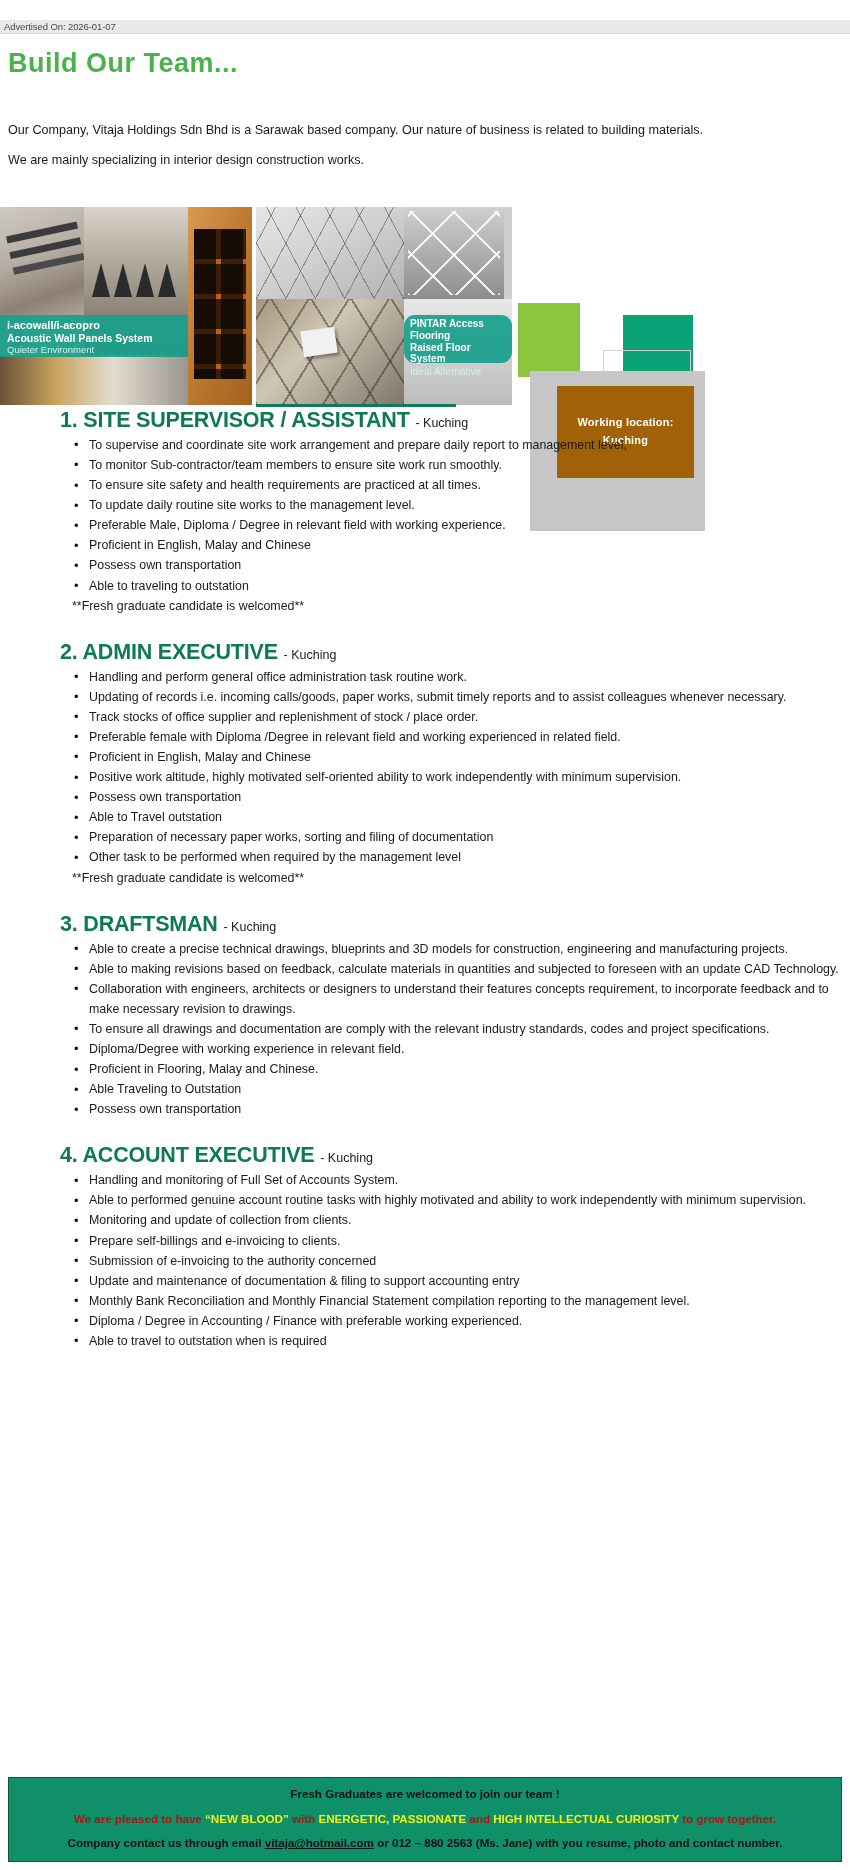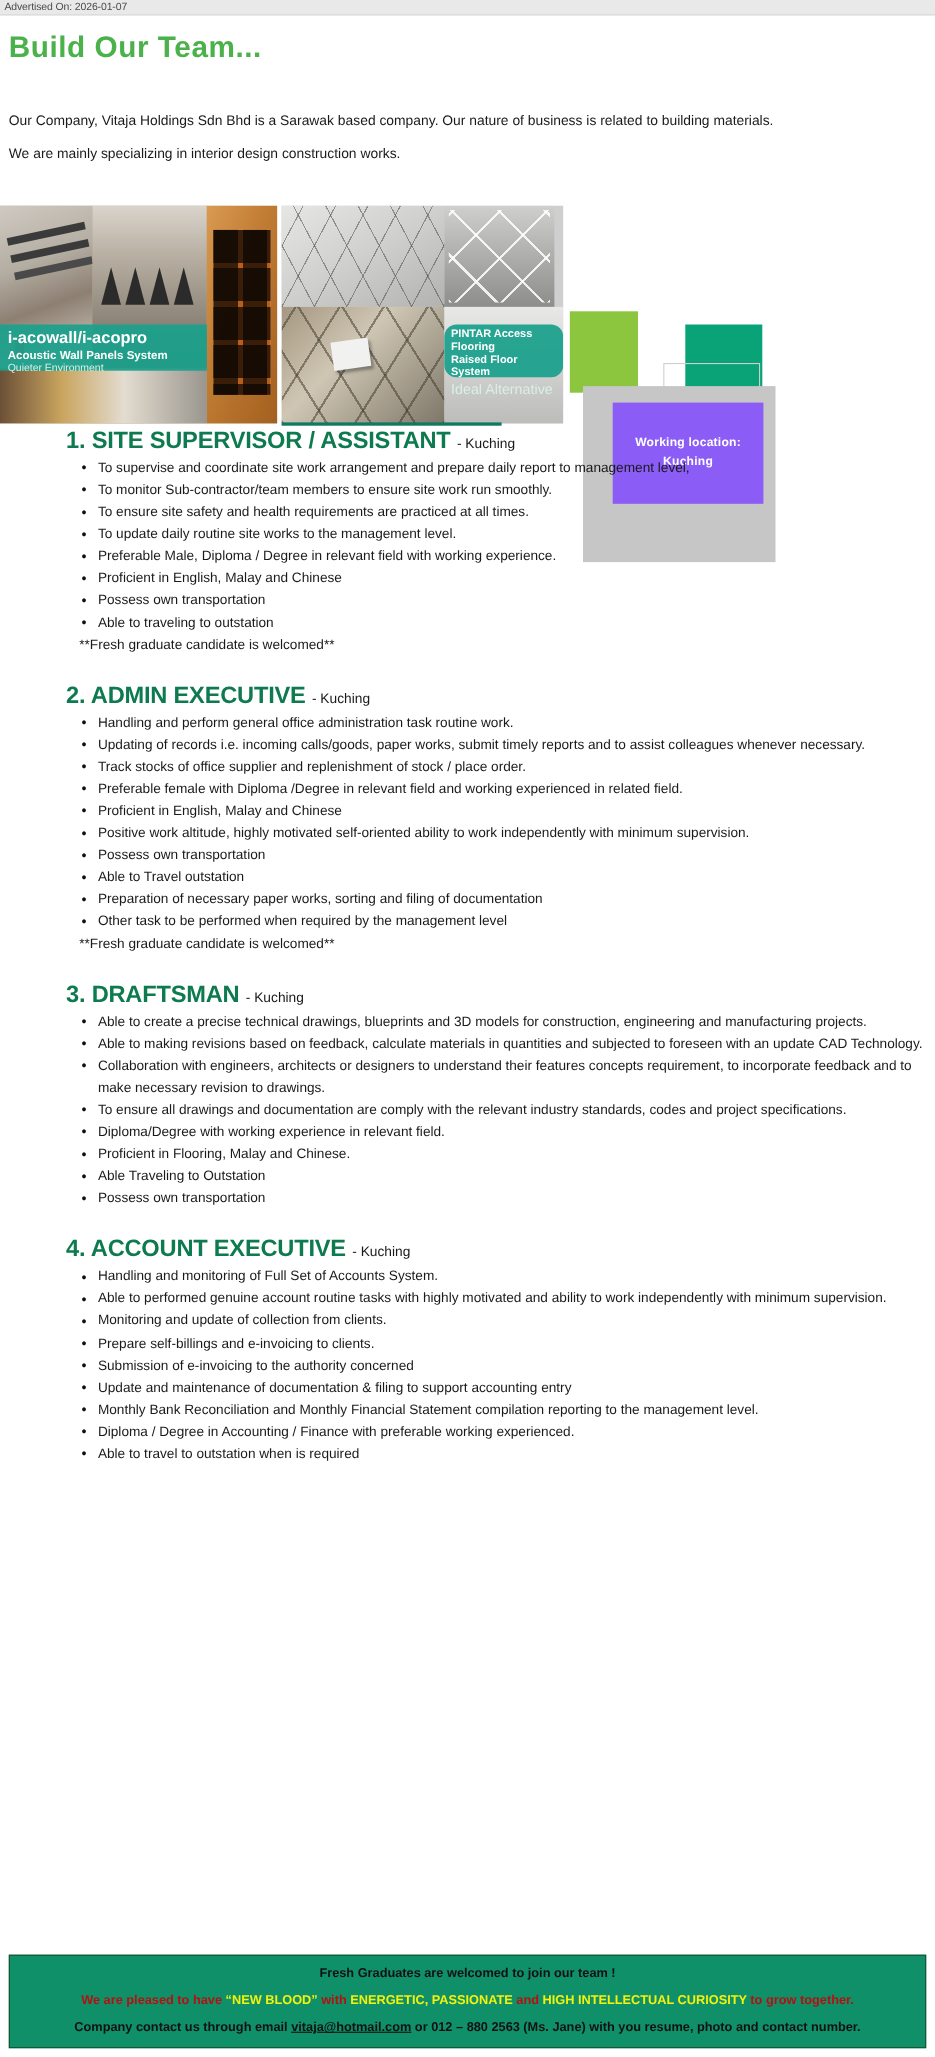--- a/index.html
+++ b/index.html
@@ -16,20 +16,21 @@
   }
 
   
   .topbar {
     height: 14px;
     background: #e9e9e9;
     border-bottom: 1px solid #d8d8d8;
     display: flex;
     align-items: center;
     padding-left: 4px;
+    margin-top: 20px;
   }
   .topbar .adv {
     font-size: 9.5px;
     color: #4a4a4a;
     font-family: "Liberation Sans", sans-serif;
     letter-spacing: -0.1px;
     white-space: nowrap;
   }
 
   
@@ -88,21 +89,21 @@
           background-blend-mode: multiply; opacity: .95; }
   .cl-d { position:absolute; left:0; top:148px; width:188px; height:50px;
           background: linear-gradient(90deg,#6b5037 0%,#c9a55f 30%,#e3dcd0 60%,#9a968e 100%); }
   .label-teal {
     position:absolute; left:0; top:108px; width:188px; height:42px;
     background: rgba(26,160,140,0.93);
     color: #ffffff;
     padding: 4px 7px 0 7px;
     font-family: "Liberation Sans", sans-serif;
   }
-  .label-teal .l1 { font-size: 15px; font-weight: bold; line-height: 1.18; }
+  .label-teal .l1 { font-size: 11px; font-weight: bold; line-height: 1.18; }
   .label-teal .l2 { font-size: 10.5px; font-weight: bold; line-height: 1.18; }
   .label-teal .l3 { font-size: 9.5px; color:#d9efe9; line-height: 1.3; }
 
   
   .collage-mid {
     position: absolute;
     left: 256px; top: 24px;
     width: 256px; height: 198px;
     overflow: hidden;
     background: #cfcfcf;
@@ -129,29 +130,29 @@
           background:#f1f1ef; transform: rotate(-8deg); box-shadow: 2px 3px 3px rgba(0,0,0,.35); }
   .cm-d { position:absolute; left:148px; top:92px; width:108px; height:106px;
           background: linear-gradient(180deg,#e8e8e6 0%,#bcbcba 100%); }
   .label-teal2 {
     position:absolute; left:148px; top:108px; width:108px; height:48px;
     background: rgba(26,160,140,0.93);
     color:#ffffff; padding: 3px 6px 0 6px; border-radius: 11px;
   }
   .label-teal2 .l1 { font-size: 10px; font-weight:bold; line-height:1.18; }
   .label-teal2 .l2 { font-size: 10px; font-weight:bold; line-height:1.18; }
-  .label-teal2 .l3 { font-size: 13px; color:#d9efe9; line-height:1.35; }
+  .label-teal2 .l3 { font-size: 10px; color:#d9efe9; line-height:1.35; }
   .mid-underline { position:absolute; left:256px; top:221px; width:200px; height:3px; background:#0e7a5f; }
 
   
   .gfx-green { position:absolute; left:518px; top:120px; width:62px; height:74px; background:#8cc63e; }
   .gfx-teal  { position:absolute; left:623px; top:132px; width:70px; height:67px; background:#0aa277; }
   .gfx-outline { position:absolute; left:603px; top:167px; width:88px; height:47px; border:1.5px solid #cfcfcf; background:transparent; }
   .gfx-grey { position:absolute; left:530px; top:188px; width:175px; height:160px; background:#c6c6c6; }
-  .gfx-box  { position:absolute; left:557px; top:203px; width:137px; height:92px; background:#8b5cf6;
+  .gfx-box  { position:absolute; left:557px; top:203px; width:137px; height:92px; background:#a16207;
               color:#ffffff; display:flex; flex-direction:column; align-items:center; justify-content:center;
               text-align:center; font-size: 11px; font-weight:bold; line-height:1.6; letter-spacing:.2px; }
 
   
   .jobs { padding: 0 10px 0 10px; }
   .job { margin-top: 2px; margin-left: 42px; }
   .job-title {
     color: #0d7a4f;
     font-weight: bold;
     font-size: 21.5px;

